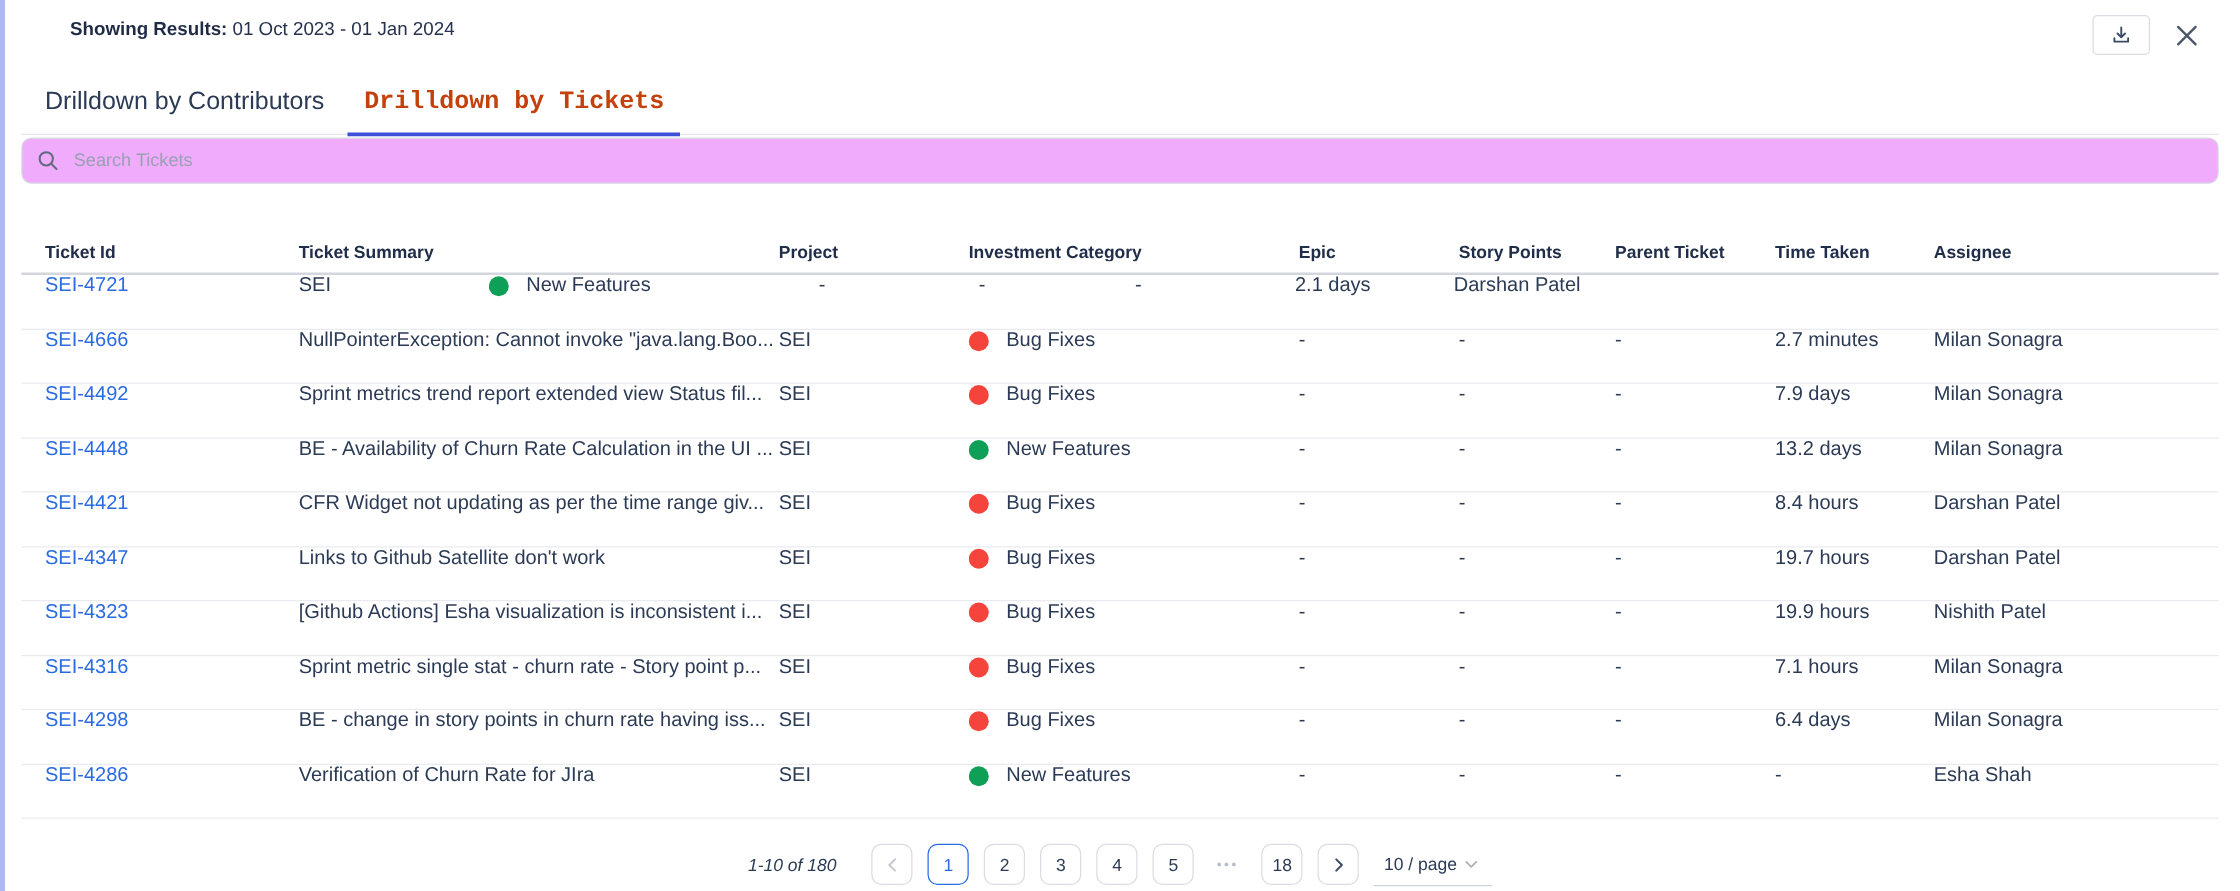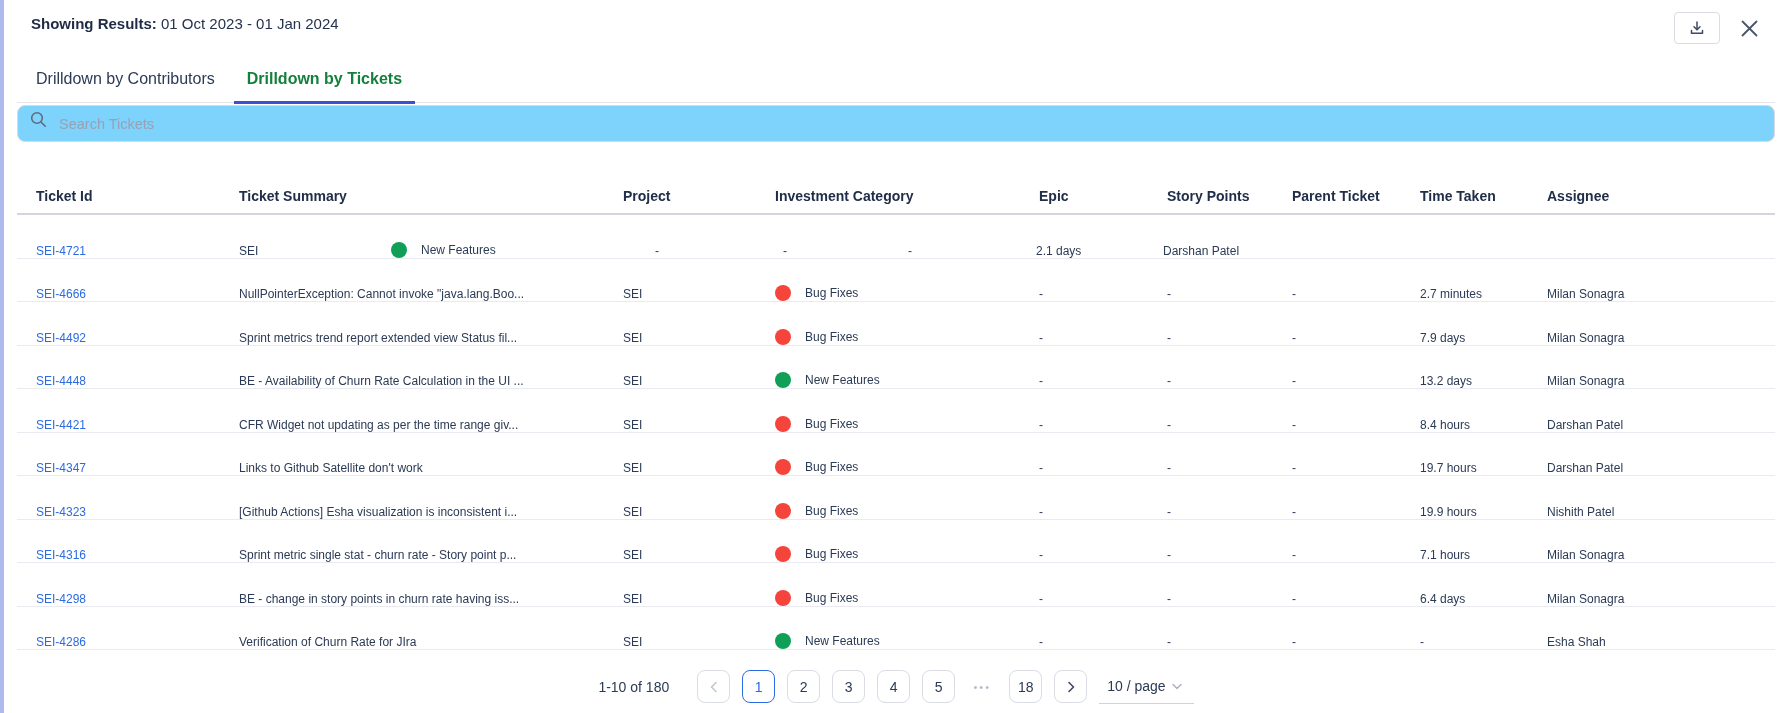--- a/index.html
+++ b/index.html
@@ -4,62 +4,62 @@
 <style>
   html,body{margin:0;padding:0;}
   body{
     width:1792px;height:713px;overflow:hidden;background:#ffffff;
     font-family:"Liberation Sans", sans-serif;color:#2b3a55;position:relative;
   }
   .accent-strip{position:absolute;left:0;top:0;width:4px;height:713px;background:#aeb9ec;}
 
   
   .topbar{display:flex;justify-content:space-between;align-items:flex-start;padding:10px 31px 0 31px;}
-  .showing{font-size:15px;margin-top:5px;}
+  .showing{font-size:15px;margin-top:5px;margin-left:25px;}
   .showing .lbl{font-weight:700;color:#1f2b45;}
   .showing .val{color:#26324e;}
   .top-actions{display:flex;align-items:center;gap:17px;margin-top:2px;}
   .dl-btn{width:46px;height:32px;border:1px solid #d9dce3;border-radius:4px;background:#fff;
     display:flex;align-items:center;justify-content:center;cursor:pointer;padding:0;}
   .close-btn{background:none;border:none;padding:0;width:24px;height:24px;display:flex;align-items:center;justify-content:center;cursor:pointer;}
 
   
   .tabs-wrap{margin:26px 17px 0 17px;border-bottom:1px solid #e4e6ec;padding-left:6px;display:flex;gap:6px;}
-  .tab{padding:0 13px 14px 13px;font-size:16px;color:#2b3a55;position:relative;cursor:pointer;}
-  .tab.active{font-weight:700;color:#15803d;}
+  .tab{padding:0 13px 14px 13px;font-size:20px;color:#2b3a55;position:relative;cursor:pointer;}
+  .tab.active{font-weight:700;color:#c2410c;font-family:Liberation Mono, monospace;}
   .tab.active::after{content:"";position:absolute;left:0;right:0;bottom:-2px;height:3px;background:#3d4fd7;}
 
   
   .search-box{margin:2px 17px 0 17px;height:37px;border:1px solid #d8dbe2;border-radius:8px;
-    display:flex;padding:5px 12px;box-sizing:border-box;background:#7dd3fc;}
+    display:flex;align-items:center;padding:5px 12px;box-sizing:border-box;background:#f0abfc;}
   .search-box svg{margin-right:10px;flex:0 0 auto;}
   .search-box input{border:none;outline:none;flex:1;font-size:14.5px;font-family:"Liberation Sans",sans-serif;color:#2b3a55;background:transparent;}
   .search-box input::placeholder{color:#98a1b3;}
 
   
   .table{margin:0 17px;}
   .thead{display:flex;margin-top:37px;height:34px;align-items:center;border-bottom:2px solid #d3d6dd;
     font-weight:700;font-size:14px;color:#212e49;}
-  .trow{display:flex;height:43.5px;align-items:flex-end;border-bottom:1px solid #e9ebf0;font-size:12px;box-sizing:border-box;}
+  .trow{display:flex;height:43.5px;align-items:flex-start;border-bottom:1px solid #e9ebf0;font-size:16px;box-sizing:border-box;}
   .cell{flex:0 0 auto;box-sizing:border-box;padding-right:10px;white-space:nowrap;overflow:hidden;}
   .c0{width:222px;padding-left:19px;}
   .c1{width:384px;}
   .c2{width:152px;}
   .c3{width:264px;display:flex;align-items:center;}
   .c4{width:128px;}
   .c5{width:125px;}
   .c6{width:128px;}
   .c7{width:127px;}
   .c8{flex:1 1 auto;}
   .ticket-link{color:#2b6be2;cursor:pointer;text-decoration:none;}
   .dot{width:16px;height:16px;border-radius:50%;margin-right:14px;flex:0 0 auto;}
 
   
   .pagination{margin-top:19px;display:flex;align-items:center;justify-content:center;gap:12px;font-size:14px;color:#2b3a55;}
-  .pg-range{margin-right:16px;}
+  .pg-range{margin-right:16px;font-style:italic;}
   .pg-btn{width:33px;height:33px;border:1px solid #d9dce3;border-radius:8px;background:#fff;
     display:flex;align-items:center;justify-content:center;cursor:pointer;font-size:14px;color:#2b3a55;
     font-family:"Liberation Sans",sans-serif;padding:0;box-sizing:border-box;}
   .pg-btn.active{border-color:#2b6be4;color:#2b6be4;}
   .pg-ellipsis{width:30px;text-align:center;color:#b6bcc7;font-size:11px;letter-spacing:2px;}
   .page-size{display:flex;align-items:center;gap:6px;height:34px;padding:0 12px 0 8px;
     border-bottom:1px solid #cfd3da;cursor:pointer;}
   .icon{display:inline-flex;}
 </style>
 </head>

